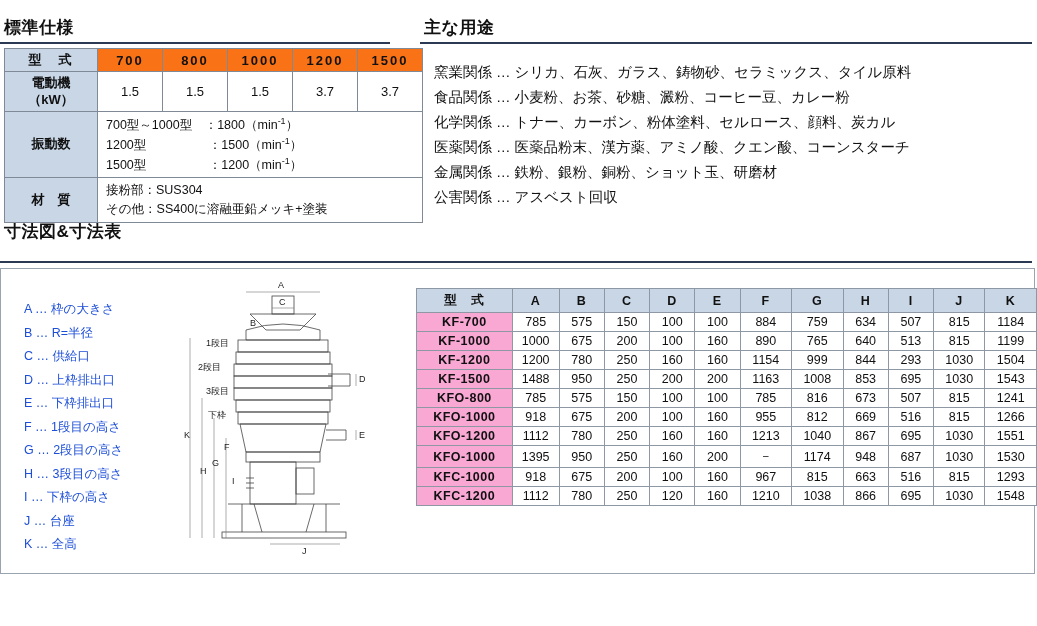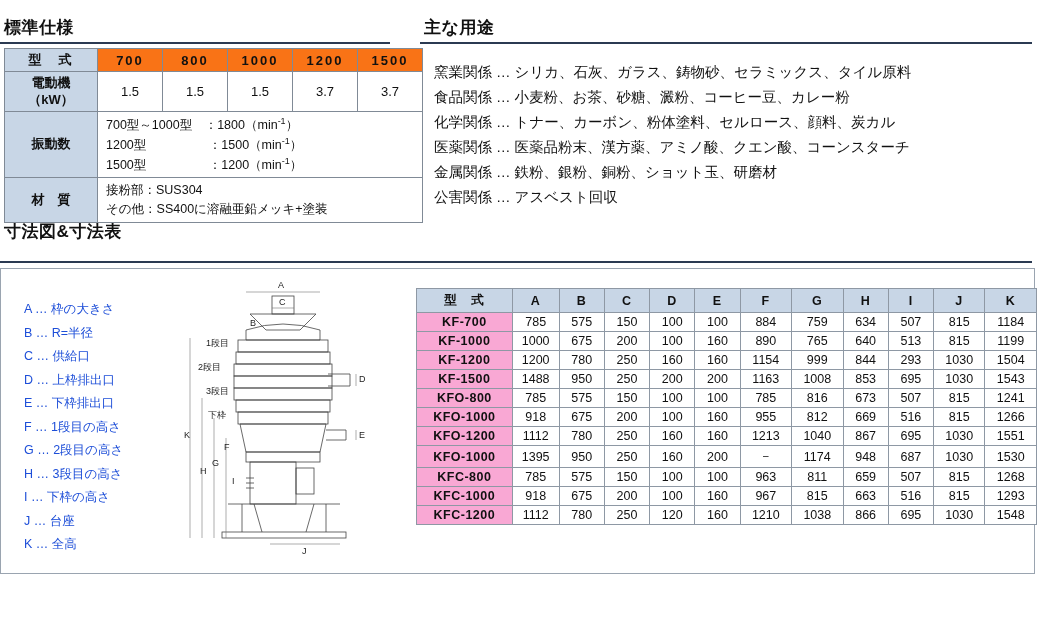--- a/index.html
+++ b/index.html
@@ -441,34 +441,20 @@
         <td>160</td>
         <td>200</td>
         <td>－</td>
         <td>1174</td>
         <td>948</td>
         <td>687</td>
         <td>1030</td>
         <td>1530</td>
       </tr>
       <tr>
-        <td class="model">KFC-800</td>
-        <td>785</td>
-        <td>575</td>
-        <td>150</td>
-        <td>100</td>
-        <td>100</td>
-        <td>963</td>
-        <td>811</td>
-        <td>659</td>
-        <td>507</td>
-        <td>815</td>
-        <td>1268</td>
-      </tr>
-      <tr>
         <td class="model">KFC-1000</td>
         <td>918</td>
         <td>675</td>
         <td>200</td>
         <td>100</td>
         <td>160</td>
         <td>967</td>
         <td>815</td>
         <td>663</td>
         <td>516</td>

